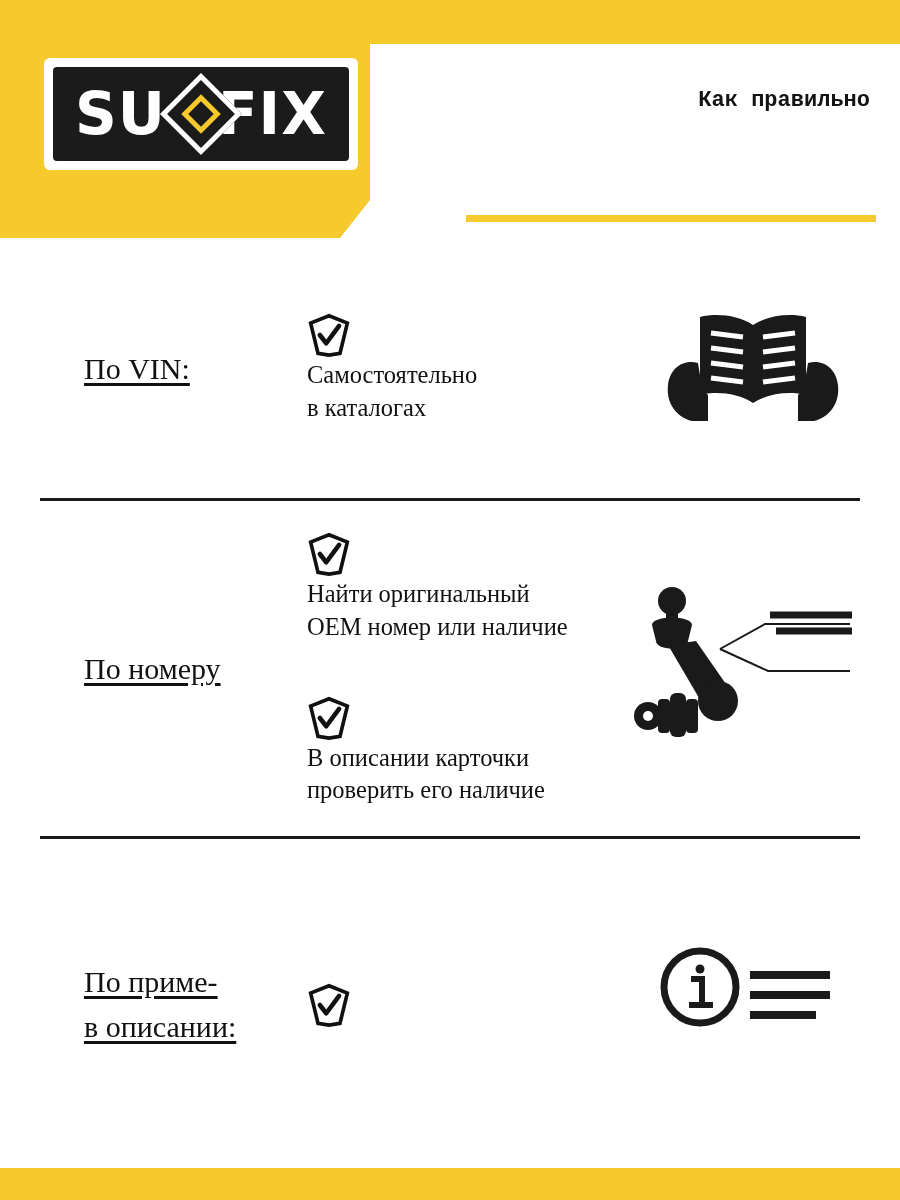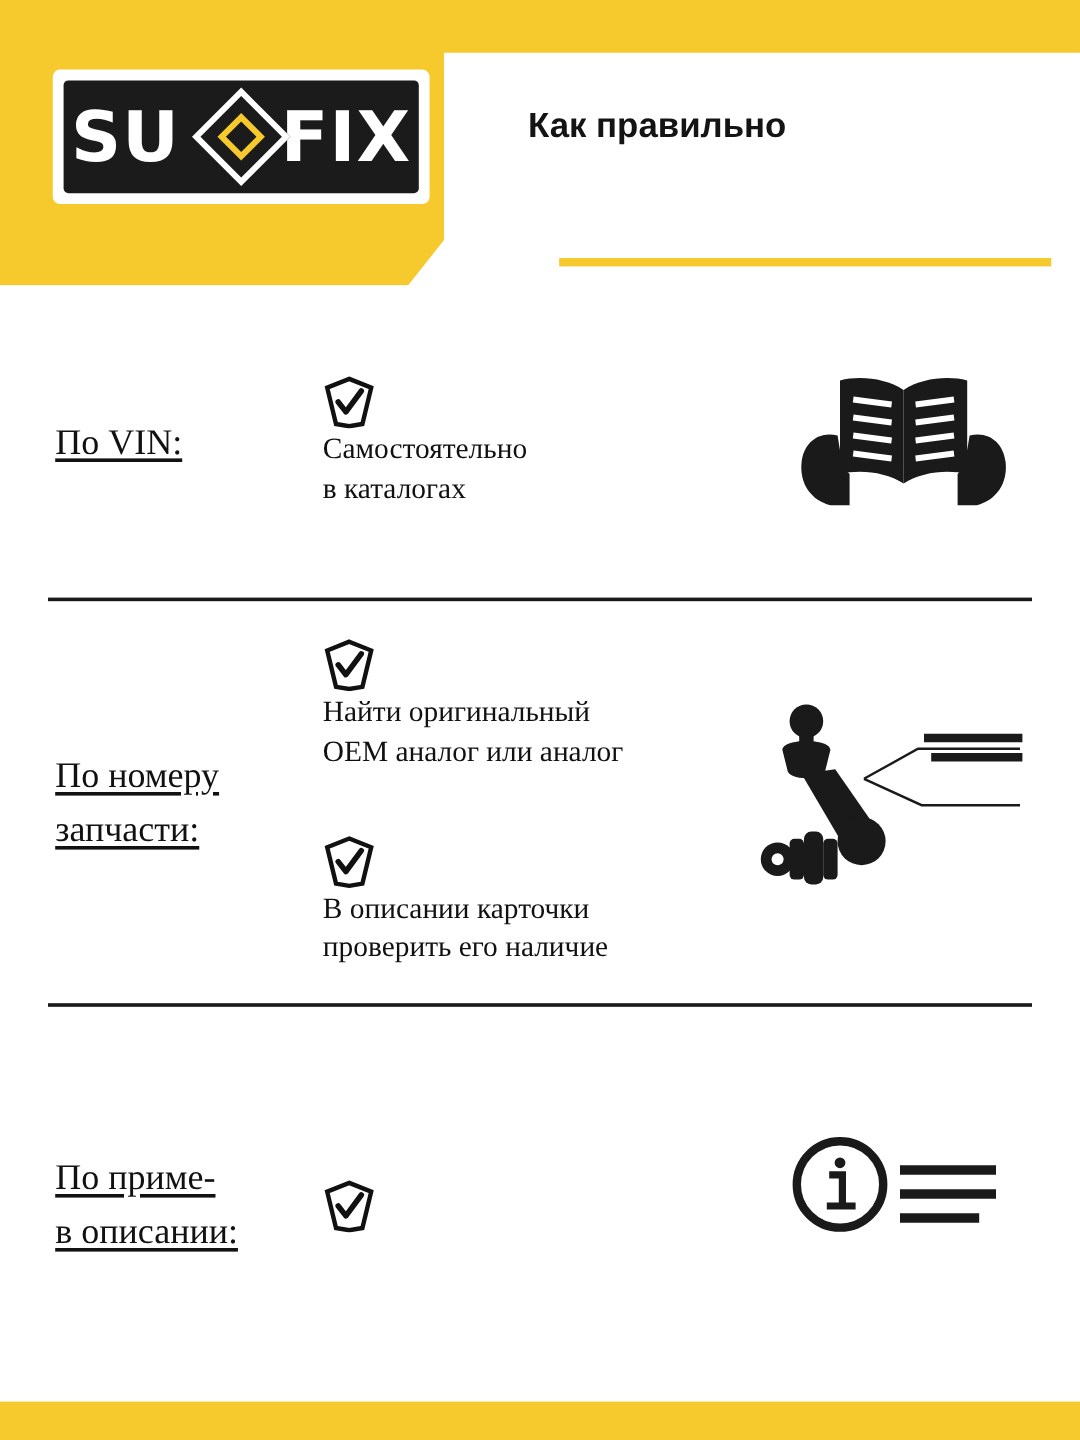--- a/index.html
+++ b/index.html
@@ -58,21 +58,20 @@
   }
   .logo-text {
     font-family: "DejaVu Sans", sans-serif;
     font-weight: bold;
     font-size: 58px;
     letter-spacing: 1px;
     color: #ffffff;
     line-height: 1;
     display: flex;
     align-items: center;
-    gap: 16px;
   }
   .logo-text .gap { display: inline-block; width: 52px; }
   .logo-diamond {
     position: absolute;
     left: 50%;
     top: 50%;
     transform: translate(-50%, -50%) rotate(45deg);
     width: 58px;
     height: 58px;
     background: #1b1b1b;
@@ -88,24 +87,24 @@
     width: 28px;
     height: 28px;
     border: 5px solid #F6C92C;
     box-sizing: border-box;
   }
   .header-title {
     position: absolute;
     right: 30px;
     top: 86px;
     width: 430px;
-    text-align: left;
-    font-family: Liberation Sans, sans-serif;
+    text-align: right;
+    font-family: Liberation Mono, monospace;
     font-weight: bold;
-    font-size: 29px;
+    font-size: 22px;
     line-height: 1.32;
     color: #141414;
   }
   .header-underline {
     position: absolute;
     right: 24px;
     top: 215px;
     width: 410px;
     height: 7px;
     background: #F6C92C;
@@ -131,20 +130,21 @@
   }
   .sec-label {
     width: 225px;
     flex: 0 0 225px;
     font-family: "Liberation Serif", serif;
     font-size: 30px;
     line-height: 1.5;
     color: #111;
     padding-left: 6px;
     box-sizing: border-box;
+    margin-left: 38px;
   }
   .sec-label span {
     text-decoration: underline;
     text-underline-offset: 4px;
   }
   .sec-items {
     flex: 1 1 auto;
     padding-left: 4px;
   }
   .item {
@@ -253,31 +253,30 @@
         <path d="M150 60 C166 56 178 66 180 82 C182 100 172 114 156 118 L140 118 L140 92 C146 88 148 72 150 60 Z" fill="#1a1a1a"></path>
       </svg>
     </div>
   </div>
 
   <div class="divider"></div>
 
   <div class="section sec-num">
     <div class="sec-label">
       <div><span>По номеру</span></div>
-      <div><span>запчасти:</span></div>
     </div>
     <div class="sec-items">
 
       <div class="item">
         <svg class="check" viewBox="0 0 48 48">
           <path d="M24 3 L44 11 L36 44 L24 46 L12 44 L4 11 Z" fill="none" stroke="#111" stroke-width="4"></path>
           <path d="M14 24 L21 33 L35 14" fill="none" stroke="#111" stroke-width="5" stroke-linecap="round" stroke-linejoin="round"></path>
         </svg>
         <div class="item-text">Найти оригинальный
-OEM аналог или аналог</div>
+OEM номер или наличие</div>
       </div>
 
       <div class="item" style="margin-top:50px;justify-content:center;">
         <svg class="check" viewBox="0 0 48 48">
           <path d="M24 3 L44 11 L36 44 L24 46 L12 44 L4 11 Z" fill="none" stroke="#111" stroke-width="4"></path>
           <path d="M14 24 L21 33 L35 14" fill="none" stroke="#111" stroke-width="5" stroke-linecap="round" stroke-linejoin="round"></path>
         </svg>
         <div class="item-text">В описании карточки
 проверить его наличие</div>
       </div>

